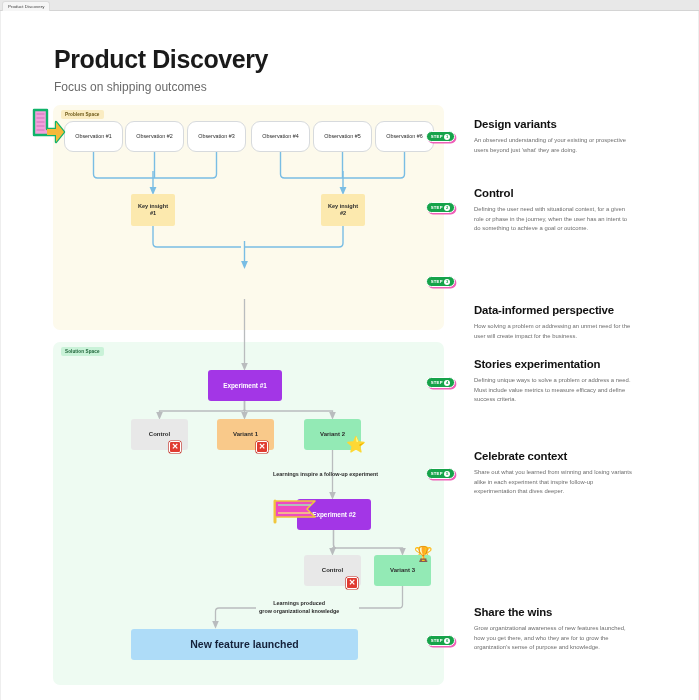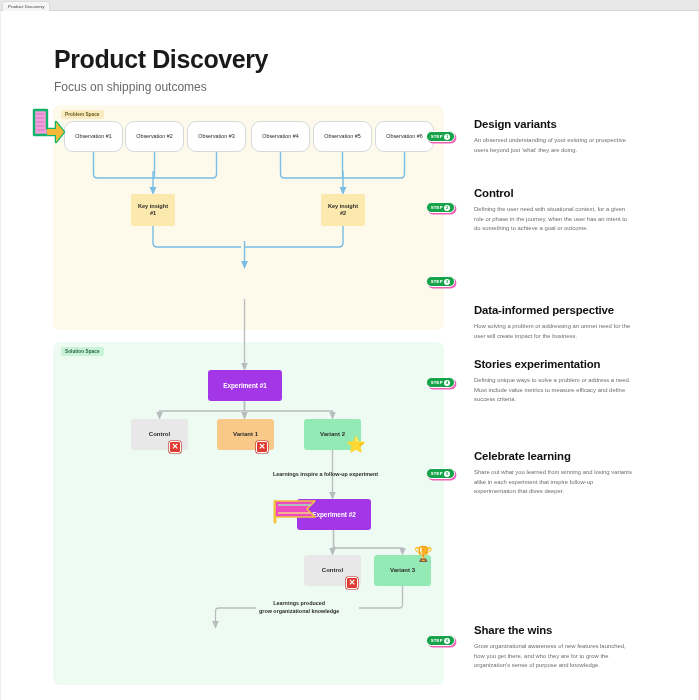--- a/index.html
+++ b/index.html
@@ -288,21 +288,21 @@
     font-size: 5.9px;
     color: #6d6d6d;
     line-height: 1.65;
     margin: 0;
   }
   #note-0 { top: 0px; }
   #note-1 { top: 69px; }
   #note-2 { top: 139px; margin-top: 47px; }
   #note-3 { top: 240px; }
   #note-4 { top: 332px; }
-  #note-5 { top: 506px; }
+  #note-5 { top: 488px; }
 </style>
 </head>
 <body>
 
 <div id="browser-chrome">
   <div id="tab-strip">
     <div id="browser-tab">
       <span>Product Discovery</span>
     </div>
   </div>
@@ -394,20 +394,21 @@
   <div id="experiment-2-node" class="node">Experiment #2</div>
 
   <div id="control-2" class="node variant-node v-control">Control</div>
   <div id="variant-3" class="node variant-node v-green">Variant 3</div>
 
   <div id="caption-learnings" class="diagram-caption">
     <div>Learnings produced</div>
     <div>grow organizational knowledge</div>
   </div>
 
+  <div id="launch-node" class="node">New feature launched</div>
 
   <svg id="arrow-sticker" class="sticker" viewBox="0 0 42 42">
     <path d="M9,3 L22,3 L22,22 L31,22 L31,15 L39,25 L31,35 L31,28 L9,28 Z" fill="#f2a0dc" stroke="#10b36a" stroke-width="2.4" stroke-linejoin="round"></path>
     <path d="M22,22 L31,22 L31,15 L39,25 L31,35 L31,28 L22,28 Z" fill="#f5b93a" stroke="none"></path>
     <g stroke="#d277bd" stroke-width="1.1">
       <line x1="11.5" y1="7" x2="19.5" y2="7"></line>
       <line x1="11.5" y1="11" x2="19.5" y2="11"></line>
       <line x1="11.5" y1="15" x2="19.5" y2="15"></line>
       <line x1="11.5" y1="19" x2="19.5" y2="19"></line>
       <line x1="11.5" y1="23" x2="19.5" y2="23"></line>
@@ -468,21 +469,21 @@
     </div>
     <div id="note-2" class="note-block">
       <h2 class="note-title">Data-informed perspective</h2>
       <p class="note-body">How solving a problem or addressing an unmet need for the user will create impact for the business.</p>
     </div>
     <div id="note-3" class="note-block">
       <h2 class="note-title">Stories experimentation</h2>
       <p class="note-body">Defining unique ways to solve a problem or address a need. Must include value metrics to measure efficacy and define success criteria.</p>
     </div>
     <div id="note-4" class="note-block">
-      <h2 class="note-title">Celebrate learning</h2>
+      <h2 class="note-title">Celebrate context</h2>
       <p class="note-body">Share out what you learned from winning and losing variants alike in each experiment that inspire follow-up experimentation that dives deeper.</p>
     </div>
     <div id="note-5" class="note-block">
       <h2 class="note-title">Share the wins</h2>
       <p class="note-body">Grow organizational awareness of new features launched, how you get there, and who they are for to grow the organization's sense of purpose and knowledge.</p>
     </div>
   </div>
 
 </div>
 

